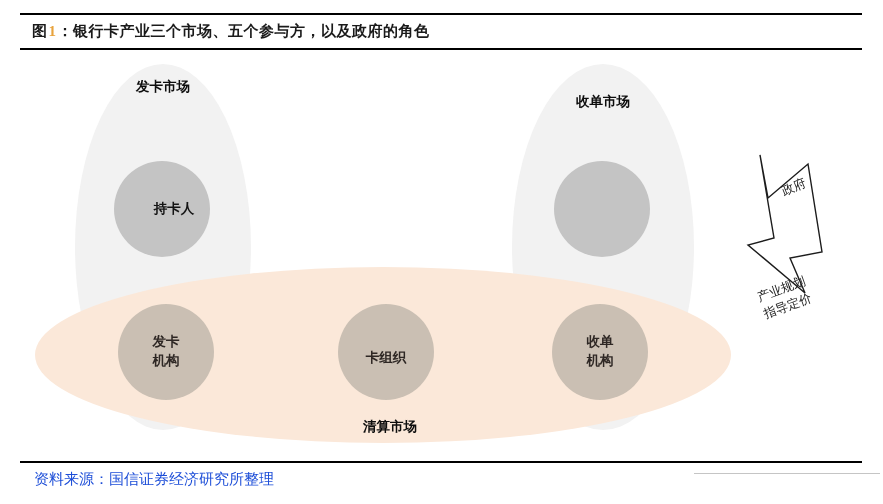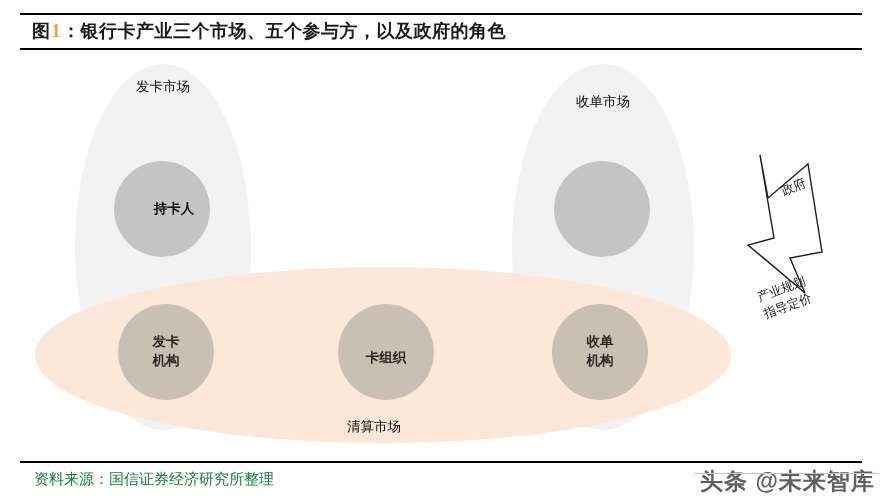--- a/index.html
+++ b/index.html
@@ -34,21 +34,21 @@
     width: 842px;
     height: 2px;
     background: #000000;
   }
   #figure-title {
     position: absolute;
     left: 32px;
     top: 16px;
     height: 30px;
     line-height: 30px;
-    font-size: 18px;
+    font-size: 15px;
     font-weight: bold;
     color: #1a1a1a;
     letter-spacing: 0.5px;
     white-space: nowrap;
   }
   #figure-title .fig-label { color: #1a1a1a; }
   #figure-title .fig-num { color: #e8a33d; padding: 0 1px; }
 
   
   #footer-rule {
@@ -57,21 +57,21 @@
     top: 461px;
     width: 842px;
     height: 1.5px;
     background: #000000;
   }
   #source-note {
     position: absolute;
     left: 34px;
     top: 470px;
     font-size: 15px;
-    color: #15803d;
+    color: #1d4ed8;
     white-space: nowrap;
   }
 
   
   #watermark {
     position: absolute;
     left: 700px;
     top: 462px;
     width: 175px;
     height: 38px;
@@ -115,21 +115,21 @@
     color: #141414;
     line-height: 1.38;
     white-space: pre-line;
     pointer-events: none;
   }
   .node-label.brown { color: #2e2724; }
   .market-label {
     position: absolute;
     text-align: center;
     font-size: 13.5px;
-    font-weight: normal;
+    font-weight: bold;
     color: #0d0d0d;
     white-space: nowrap;
     pointer-events: none;
   }
 
   
   #gov-group {
     position: absolute;
     left: 740px;
     top: 95px;
@@ -198,21 +198,21 @@
                L 805 243
                L 748 195
                L 774 188
                Z" fill="none" stroke="#1c1c1c" stroke-width="1.4" stroke-linejoin="miter"></path>
     </svg>
 
     <div class="market-label" style="left:113px; top:28px; width:100px;">发卡市场</div>
 
     <div class="market-label" style="left:553px; top:43px; width:100px;">收单市场</div>
 
-    <div class="market-label" style="left:324px; top:368px; width:100px;">清算市场</div>
+    <div class="market-label" style="left:340px; top:368px; width:100px;">清算市场</div>
 
     <div class="node-label" style="left:124px; top:150px; width:100px;">持卡人</div>
 
 
     <div class="node-label brown" style="left:116px; top:283px; width:100px;">发卡
 机构</div>
 
     <div class="node-label brown" style="left:336px; top:299px; width:100px;">卡组织</div>
 
     <div class="node-label brown" style="left:550px; top:283px; width:100px;">收单
@@ -223,16 +223,15 @@
       <div id="gov-note">产业规划
 指导定价</div>
     </div>
   </div>
 
   <div id="footer-rule"></div>
   <div id="source-note">资料来源：国信证券经济研究所整理</div>
 
   <div id="watermark">
     <div class="wm-line"></div>
-    <span class="wm-text">头条 @未来智库</span>
   </div>
 
 </div>
 
 </body></html>

